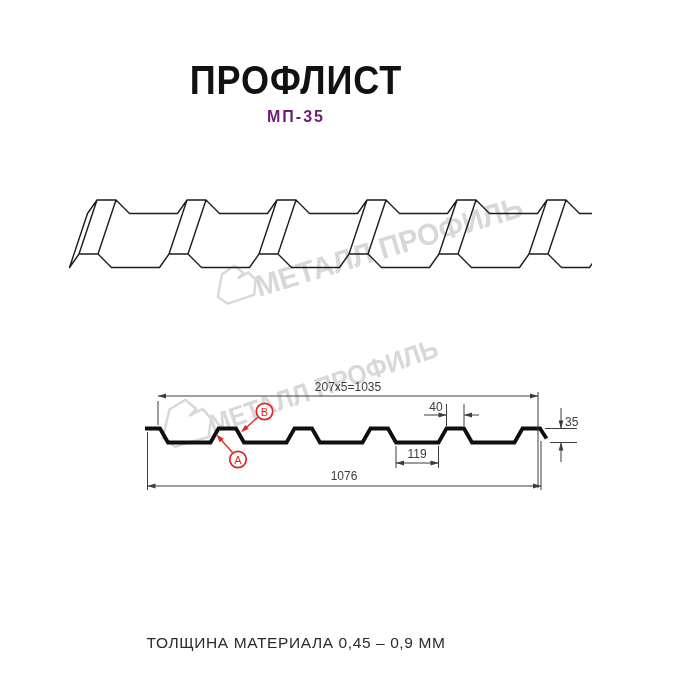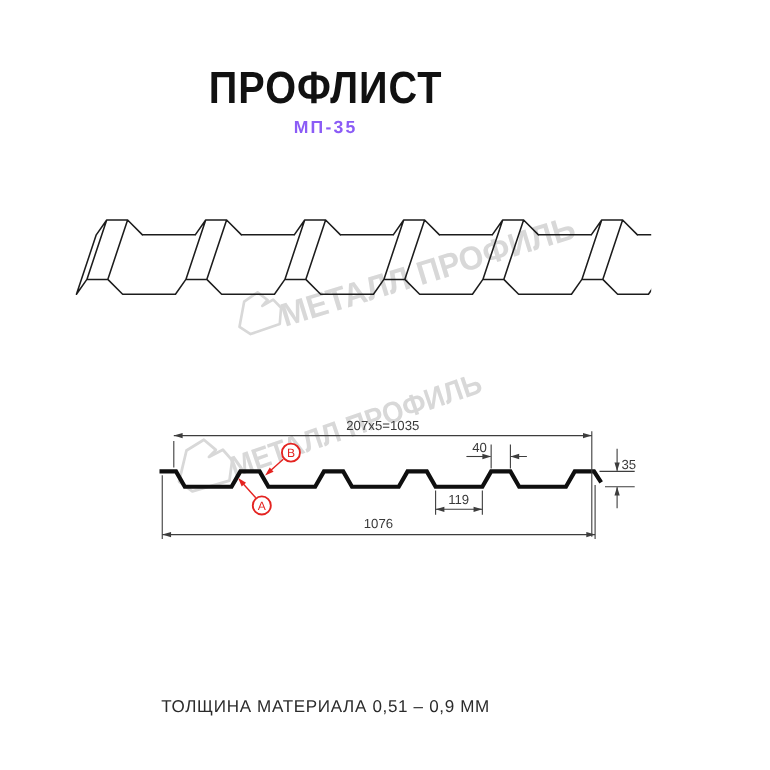--- a/index.html
+++ b/index.html
@@ -7,21 +7,21 @@
     position:relative;width:592px;height:700px;background:#ffffff;overflow:hidden;
     font-family:"Liberation Sans","DejaVu Sans",sans-serif;
   }
   .title{
     position:absolute;top:57px;left:0;right:0;text-align:center;
     font-size:41px;font-weight:800;color:#111;letter-spacing:1px;
     transform:scaleX(.88);transform-origin:center;
   }
   .subtitle{
     position:absolute;top:108px;left:0;right:0;text-align:center;
-    font-size:16px;font-weight:600;color:#8b5cf6;letter-spacing:2px;
+    font-size:16px;font-weight:600;color:#701a75;letter-spacing:2px;
   }
   .footer-note{
     position:absolute;top:634px;left:0;right:0;text-align:center;
     font-size:15.5px;font-weight:500;color:#2b2b2b;letter-spacing:.6px;
   }
   svg{position:absolute;left:0;top:0;}
   .dim-line{stroke:#3d3d3d;stroke-width:1;fill:none;}
   .dim-arrow{fill:#3d3d3d;stroke:none;}
   .dim-text{font-family:"Liberation Sans","DejaVu Sans",sans-serif;font-size:12px;fill:#3a3a3a;}
   .wm-text{font-family:"Liberation Sans","DejaVu Sans",sans-serif;font-weight:bold;}
@@ -137,14 +137,14 @@
     </g>
 
     <g>
       <line x1="232.5" y1="452.5" x2="219" y2="437.5" stroke="#e42320" stroke-width="1.3"></line>
       <polygon points="216.5,434.5 223.7,438.8 219.7,442.2" fill="#e42320"></polygon>
       <circle cx="238" cy="459.5" r="8.2" fill="#ffffff" stroke="#e42320" stroke-width="1.7"></circle>
       <text x="238" y="463.5" text-anchor="middle" font-size="11" fill="#e42320" font-family="Liberation Sans, DejaVu Sans, sans-serif">A</text>
     </g>
   </svg>
 
-  <div class="footer-note">ТОЛЩИНА МАТЕРИАЛА 0,51 – 0,9 ММ</div>
+  <div class="footer-note">ТОЛЩИНА МАТЕРИАЛА 0,45 – 0,9 ММ</div>
 </div>
 
 </body></html>

